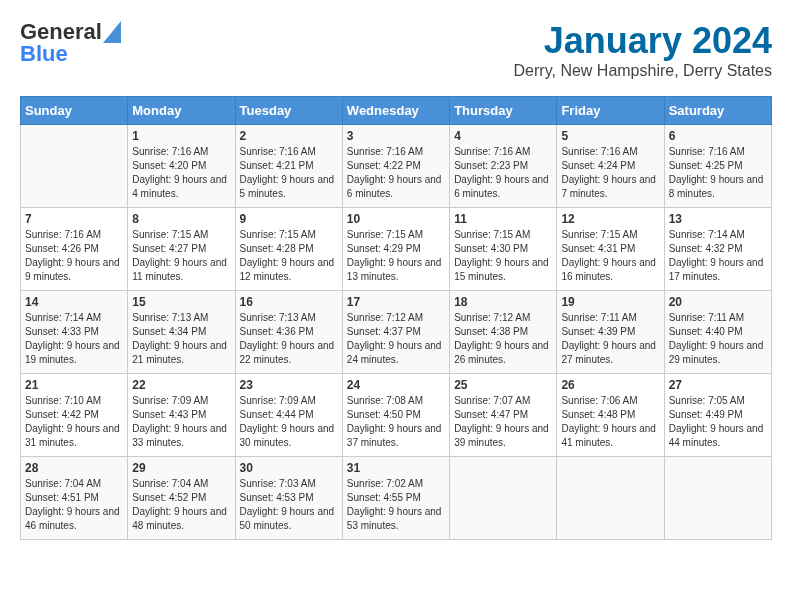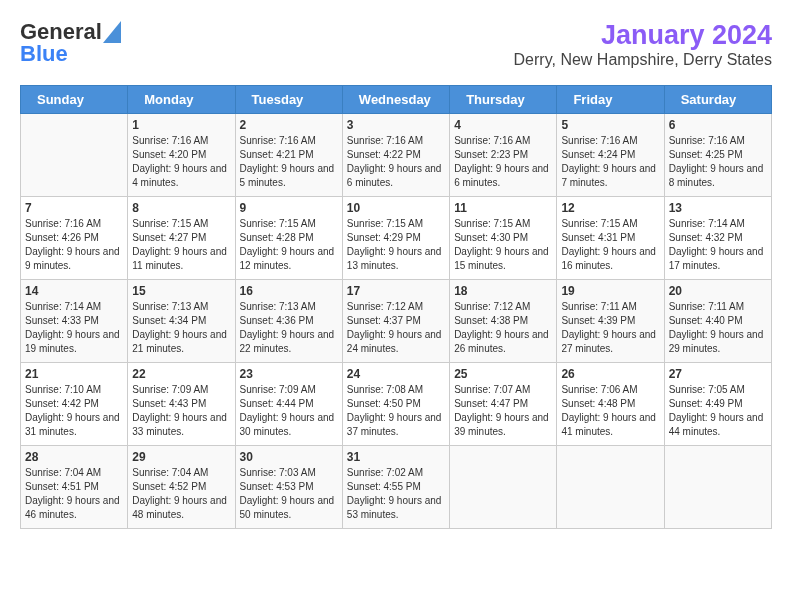--- a/index.html
+++ b/index.html
@@ -17,39 +17,39 @@
       margin-bottom: 16px;
     }
     .logo {
       display: flex;
       align-items: center;
     }
     .title-block {
       text-align: right;
     }
     .month-year {
-      font-size: 27px;
+      font-size: 36px;
       font-weight: bold;
-      color: #8b5cf6;
+      color: #0369a1;
     }
     .location {
       font-size: 16px;
       color: #444;
     }
     table {
       width: 100%;
       border-collapse: collapse;
       table-layout: fixed;
     }
     thead th {
       background-color: #4a90d9;
       color: #fff;
       font-size: 13px;
       font-weight: bold;
-      padding: 6px 16px;
+      padding: 6px 4px;
       text-align: left;
       border: 1px solid #3a7fc1;
     }
     tbody td {
       border: 1px solid #ccc;
       vertical-align: top;
       padding: 4px 4px 6px 4px;
       font-size: 10px;
       color: #333;
       height: 80px;

